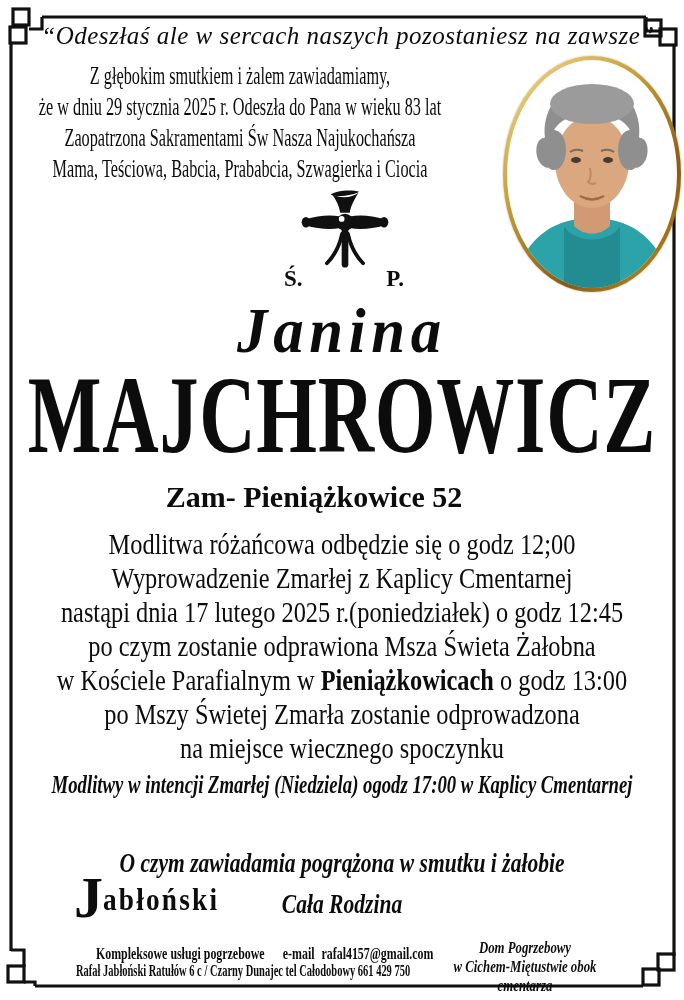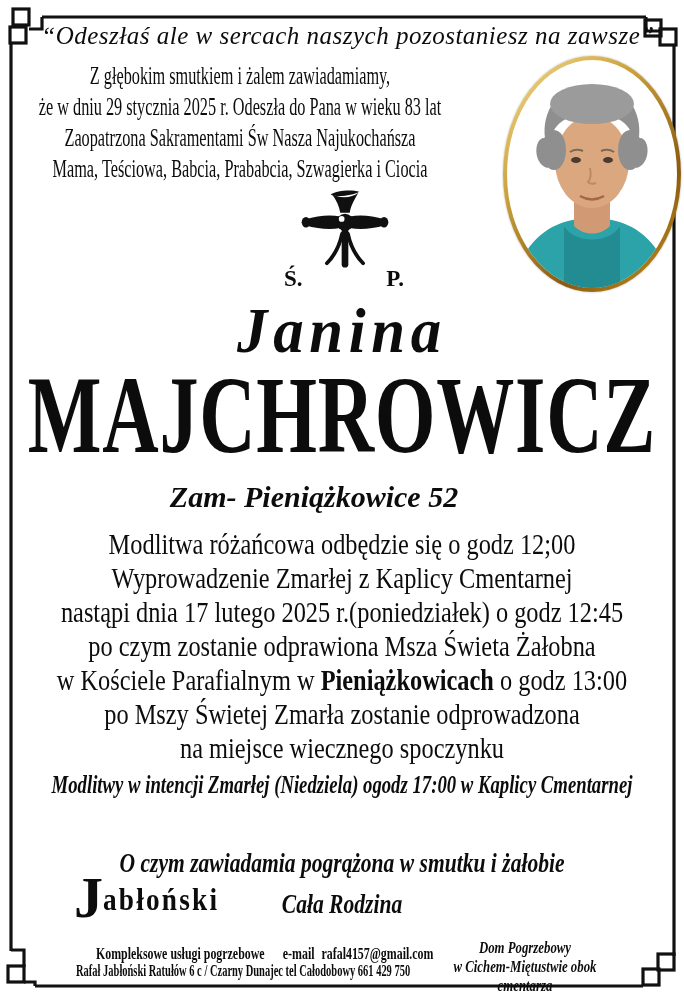--- a/index.html
+++ b/index.html
@@ -28,21 +28,21 @@
       background:linear-gradient(135deg,#f6dd96 0%,#caa13a 35%,#8a5a10 70%,#c8961e 100%);
       padding:0;z-index:3;box-shadow:0 0 2px rgba(0,0,0,.35);}
   .photo-inner{position:absolute;left:4px;top:4px;right:4px;bottom:4px;border-radius:50%;
       background:#fff;overflow:hidden;}
   .photo-inner svg{position:absolute;left:50%;top:16px;transform:translateX(-50%);}
   
   .first-name{left:0;top:294px;width:684px;font-size:64px;font-weight:bold;font-style:italic;
       letter-spacing:6px;transform:scaleX(.95);transform-origin:50% 0;z-index:2;}
   .last-name{left:-140px;top:360px;width:964px;font-size:110px;font-weight:bold;line-height:1;
       transform:scaleX(.71);transform-origin:50% 0;letter-spacing:1px;z-index:2;}
-  .residence{left:0;top:480px;width:628px;font-size:30px;font-weight:bold;font-style:italic;z-index:2;}
+  .residence{left:0;top:480px;width:628px;font-size:30px;font-weight:bold;z-index:2;}
   
   .announce{left:-65px;top:527px;width:814px;font-size:29px;line-height:34px;
       transform:scaleX(.84);transform-origin:50% 0;z-index:2;}
   .announce .b{font-weight:bold;}
   
   .prayer{left:-133px;top:770px;width:950px;font-size:26px;font-weight:bold;font-style:italic;
       transform:scaleX(.72);transform-origin:50% 0;z-index:2;}
   
   .closing{left:-102px;top:842px;width:888px;font-size:28px;font-weight:bold;font-style:italic;
       line-height:41px;transform:scaleX(.77);transform-origin:50% 0;z-index:2;}

